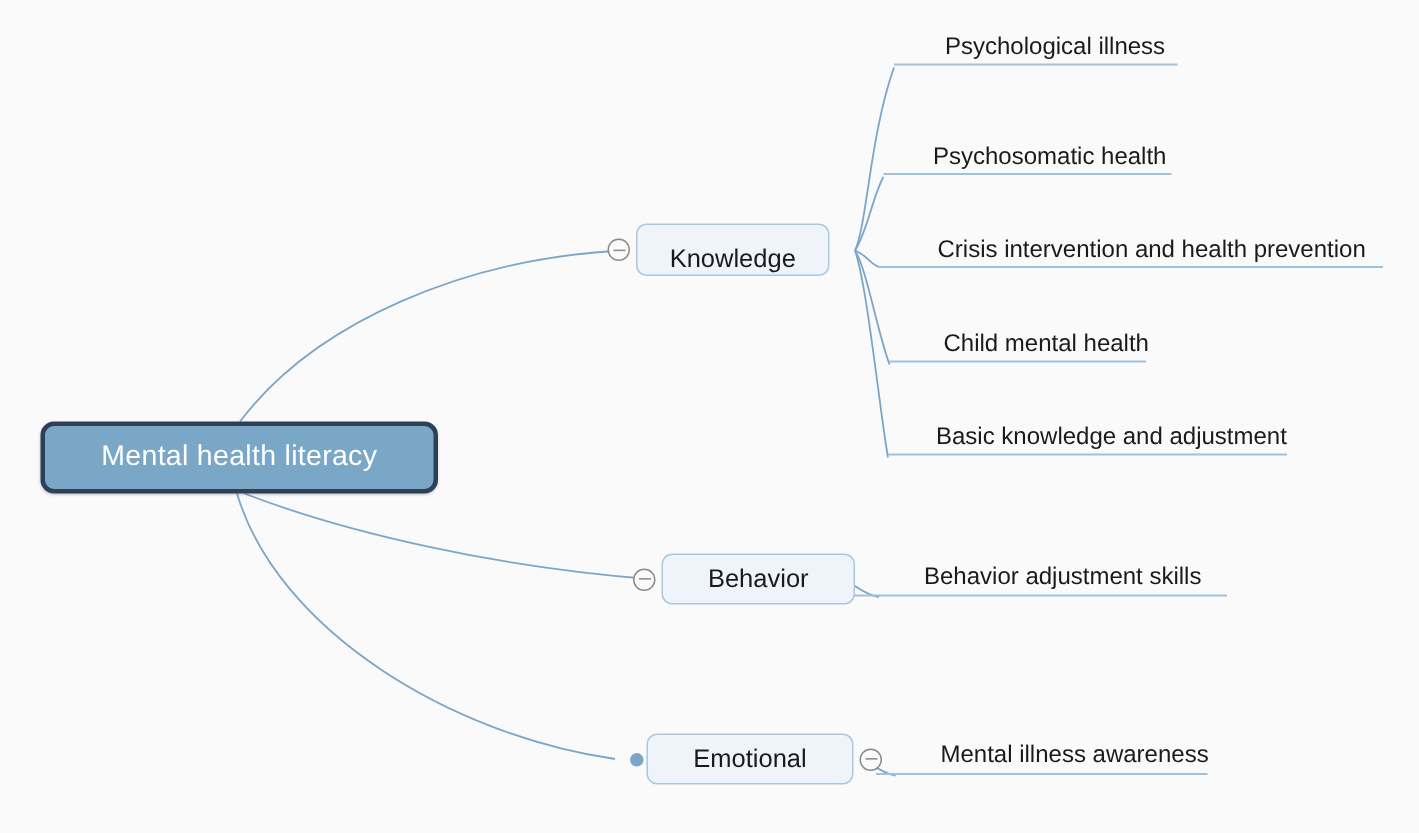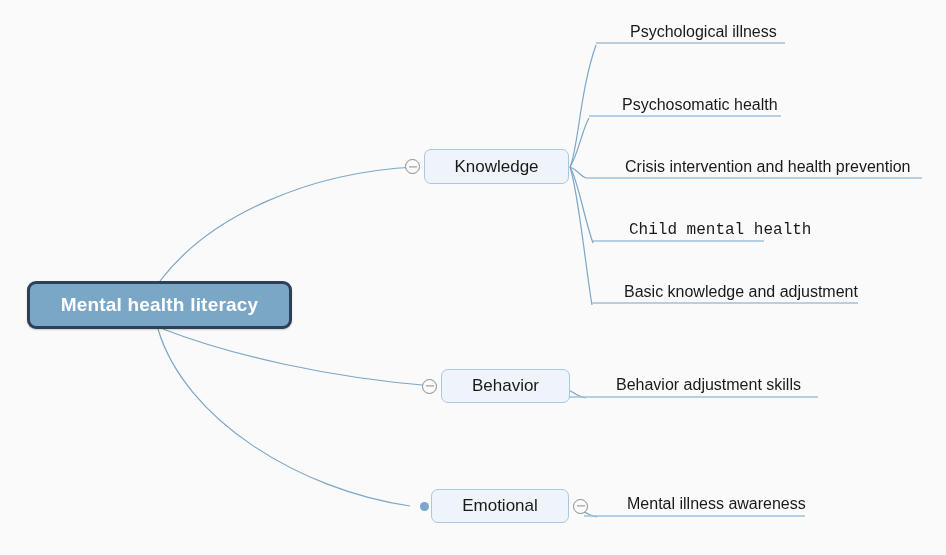--- a/index.html
+++ b/index.html
@@ -128,33 +128,33 @@
         <path d="M 596,43 L 785,43" class="leafline"></path>
         <path d="M 589,116 L 781,116" class="leafline"></path>
         <path d="M 586,178 L 922,178" class="leafline"></path>
         <path d="M 593,241 L 764,241" class="leafline"></path>
         <path d="M 592,303 L 858,303" class="leafline"></path>
         <path d="M 559,397 L 818,397" class="leafline"></path>
         <path d="M 584,516 L 805,516" class="leafline"></path>
       </g>
   </svg>
 
-  <div class="node-root" id="root-node" style="left: 27px; top: 281px; width: 265px; height: 48px; font-weight: bold;">
+  <div class="node-root" id="root-node" style="left: 27px; top: 281px; width: 265px; height: 48px;">
     <span>Mental health literacy</span>
   </div>
 
   <div id="nodes-layer">
-      <div class="node-branch" style="left: 424px; top: 149px; width: 145px; height: 35px;">
+      <div class="node-branch" style="left: 424px; top: 149px; width: 129px; height: 35px; align-items: flex-end;">
         <span>Knowledge</span>
       </div>
       <div class="toggle" style="top: 159px; left: 405px;"></div>
       <div class="leaf" style="left: 630px; top: 24px;">Psychological illness</div>
       <div class="leaf" style="left: 622px; top: 97px;">Psychosomatic health</div>
       <div class="leaf" style="left: 625px; top: 159px;">Crisis intervention and health prevention</div>
-      <div class="leaf" style="left: 629px; top: 222px; font-family: Liberation Mono, monospace;">Child mental health</div>
+      <div class="leaf" style="left: 629px; top: 222px;">Child mental health</div>
       <div class="leaf" style="left: 624px; top: 284px;">Basic knowledge and adjustment</div>
       <div class="node-branch" style="left: 441px; top: 369px; width: 129px; height: 34px;">
         <span>Behavior</span>
       </div>
       <div class="toggle" style="top: 378.5px; left: 422px;"></div>
       <div class="leaf" style="left: 616px; top: 377px;">Behavior adjustment skills</div>
       <div class="node-branch" style="left: 431px; top: 489px; width: 138px; height: 34px;">
         <span>Emotional</span>
       </div>
       <div class="toggle" style="top: 498.5px; left: 573px;"></div>

